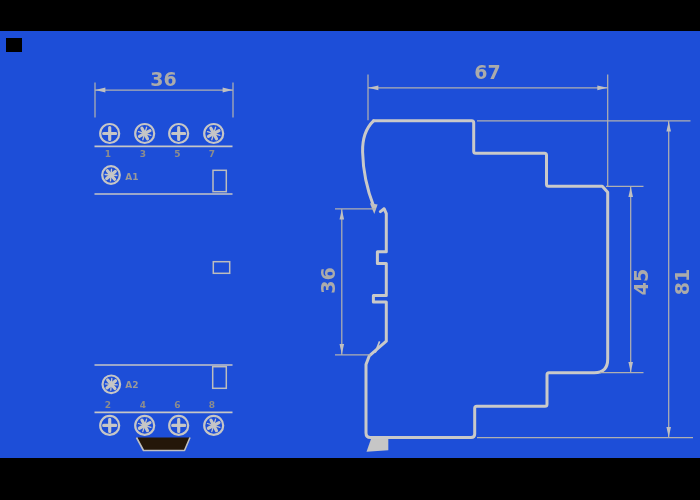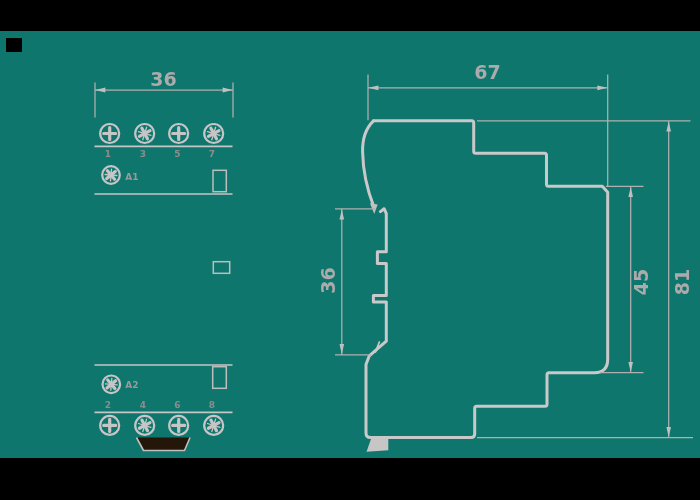--- a/index.html
+++ b/index.html
@@ -1,17 +1,17 @@
 <!DOCTYPE html>
 <html><head>
 <meta charset="utf-8">
 <style>
   html,body{margin:0;padding:0;background:#191919;}
   .canvas{
-    position:relative;width:700px;height:500px;background:#0f766e;
+    position:relative;width:700px;height:500px;background:#1d4ed8;
     font-family:"DejaVu Sans","Liberation Sans",sans-serif;overflow:hidden;
   }
   .margin-band{position:absolute;left:0;width:700px;background:#000;}
   .band-top{top:0;height:31px;}
   .band-bottom{top:458px;height:42px;}
   .corner-mark{position:absolute;left:6px;top:38px;width:16px;height:14px;background:#000;}
   svg text{font-family:"DejaVu Sans","Liberation Sans",sans-serif;}
   .dim-label{font-size:19px;font-weight:bold;fill:#ababab;}
   .term-label{font-size:9px;font-weight:bold;fill:#8d8d8d;}
   .coil-label{font-size:9px;font-weight:bold;fill:#9a9a9a;}

